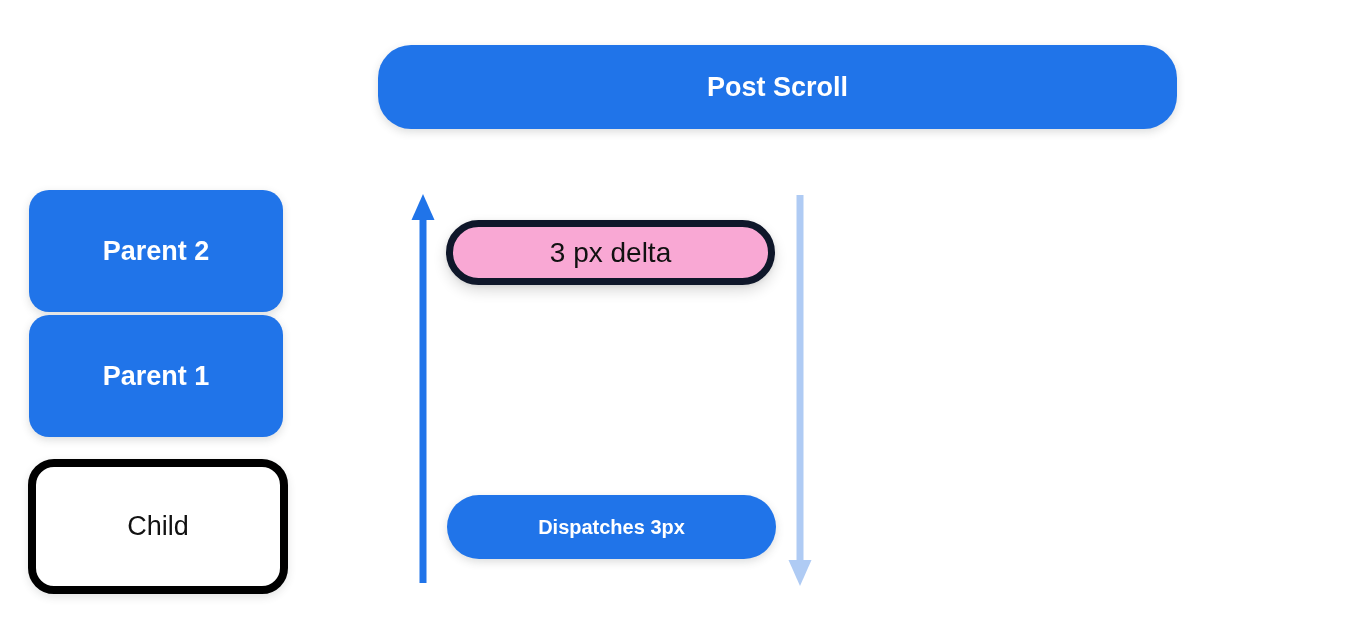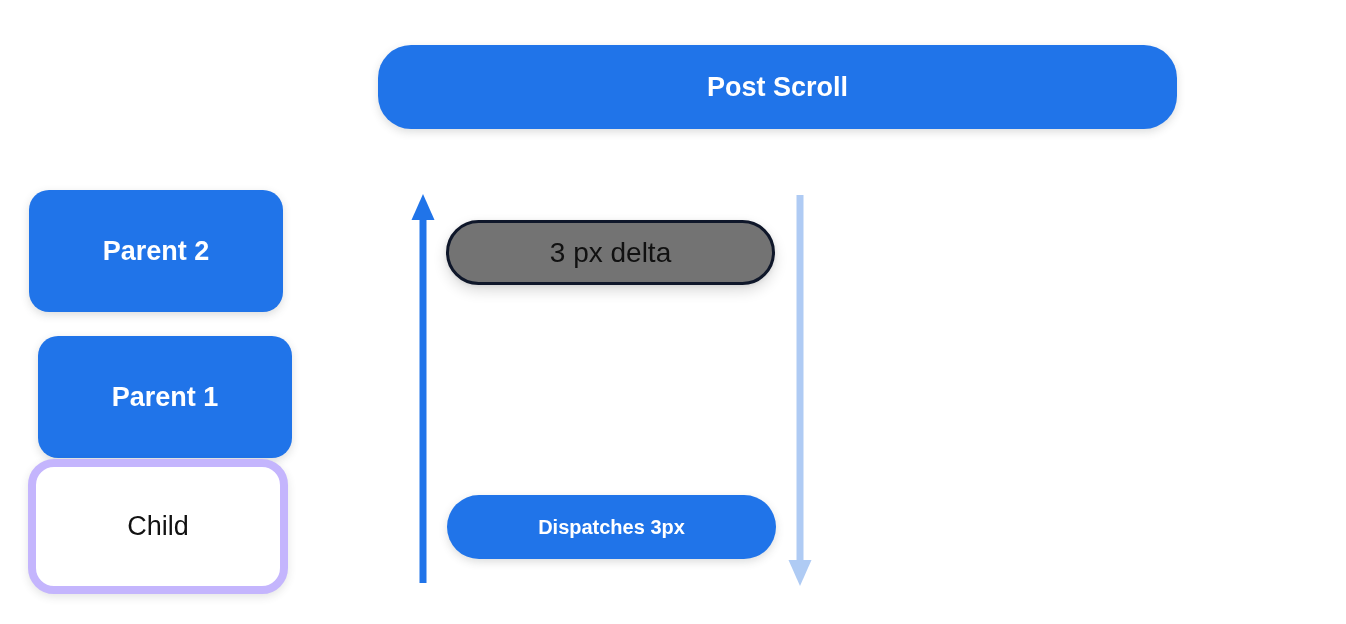--- a/index.html
+++ b/index.html
@@ -44,42 +44,42 @@
     border-radius: 20px;
     font-size: 27px;
     font-weight: 700;
     box-shadow: 0 3px 8px rgba(60, 64, 67, 0.18);
   }
   .node-blue {
     background: #2074E9;
     color: #ffffff;
   }
   .node-parent2 { top: 190px; }
-  .node-parent1 { top: 336px; margin-left: 9px; }
+  .node-parent1 { top: 315px; }
   .node-child {
     left: 28px;
     top: 459px;
     width: 260px;
     height: 135px;
     background: #ffffff;
-    border: 8px solid #c4b5fd;
+    border: 8px solid #000000;
     border-radius: 26px;
     color: #111111;
     font-weight: 500;
     box-shadow: 0 3px 8px rgba(60, 64, 67, 0.14);
   }
   
   .delta-pill {
     left: 446px;
     top: 220px;
     width: 329px;
     height: 65px;
     border-radius: 33px;
-    background: #737373;
-    border: 3px solid #0f172a;
+    background: #f9a8d4;
+    border: 7px solid #0f172a;
     color: #111111;
     font-size: 28px;
     font-weight: 500;
     box-shadow: 0 6px 14px rgba(0, 0, 0, 0.14), 0 1px 4px rgba(0, 0, 0, 0.08);
   }
   .dispatch-pill {
     left: 447px;
     top: 495px;
     width: 329px;
     height: 64px;

